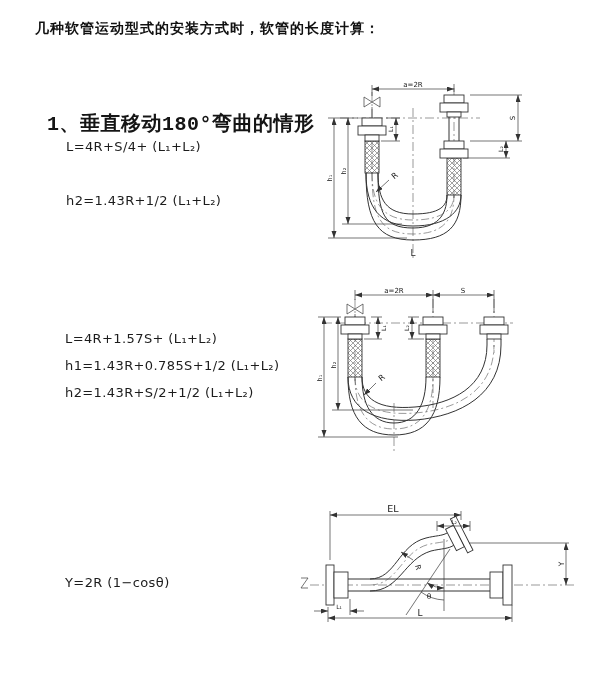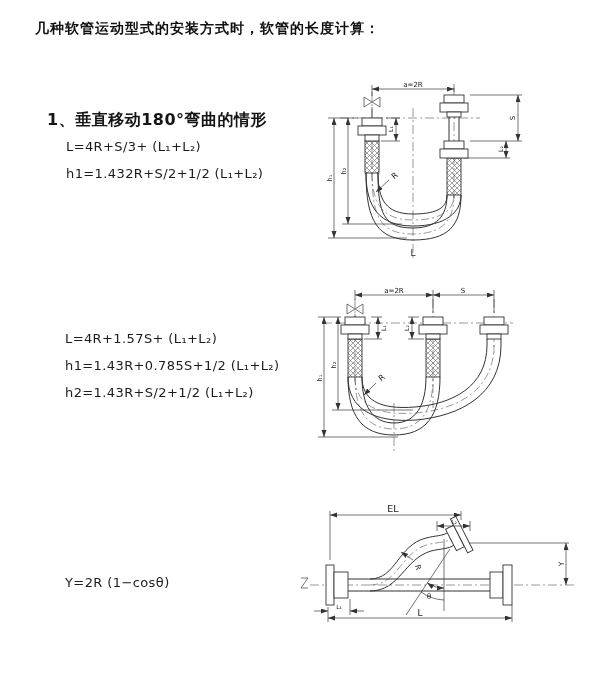--- a/index.html
+++ b/index.html
@@ -1,41 +1,41 @@
 <!DOCTYPE html>
 <html><head>
 <meta charset="utf-8">
 <style>
   html,body{margin:0;padding:0;background:#fff;}
   #page{position:relative;width:600px;height:675px;background:#ffffff;overflow:hidden;
         font-family:"DejaVu Sans",sans-serif;color:#1a1a1a;}
   .title{position:absolute;left:35px;top:20px;font-size:14px;font-weight:bold;
          letter-spacing:1px;color:#111;white-space:pre;}
-  .heading{position:absolute;font-size:16px;font-weight:bold;letter-spacing:.5px;color:#151515;white-space:pre;}
+  .heading{position:absolute;font-size:20px;font-weight:bold;letter-spacing:.5px;color:#151515;white-space:pre;font-family:Liberation Mono, monospace;}
   .formula{position:absolute;font-size:13px;font-weight:500;letter-spacing:.4px;color:#1c1c1c;white-space:pre;}
   svg{position:absolute;overflow:visible;}
   svg text{font-family:"DejaVu Sans",sans-serif;fill:#222;}
   .dim{stroke:#3a3a3a;stroke-width:.7;fill:none;}
   .cl{stroke:#555;stroke-width:.6;fill:none;stroke-dasharray:9 3 2 3;}
   .hose{stroke:#333;stroke-width:1;fill:none;}
   .hosec{stroke:#555;stroke-width:.6;fill:none;stroke-dasharray:8 3 2 3;}
   .fit{stroke:#333;stroke-width:.9;fill:#fff;}
   .braid{stroke:#333;stroke-width:.9;}
   .thin{stroke:#3a3a3a;stroke-width:.7;fill:none;}
 </style>
 </head>
 <body>
 
 <div id="page">
 
   <div class="title">几种软管运动型式的安装方式时，软管的长度计算：</div>
 
   <div class="heading" style="left:47px;top:110px">1、垂直移动180°弯曲的情形</div>
-  <div class="formula" style="left:66px;top:139px">L=4R+S/3+ (L₁+L₂)</div>
-  <div class="formula" style="left:66px;top:166px">h1=1.432R+S/2+1/2 (L₁+L₂)</div>
+  <div class="formula" style="left:66px;top:139px">L=4R+S/4+ (L₁+L₂)</div>
+  <div class="formula" style="left:66px;top:193px">h2=1.43R+1/2 (L₁+L₂)</div>
 
   <div class="formula" style="left:65px;top:331px">L=4R+1.57S+ (L₁+L₂)</div>
   <div class="formula" style="left:65px;top:358px">h1=1.43R+0.785S+1/2 (L₁+L₂)</div>
   <div class="formula" style="left:65px;top:385px">h2=1.43R+S/2+1/2 (L₁+L₂)</div>
 
   <div class="formula" style="left:65px;top:575px">Y=2R (1−cosθ)</div>
 
   <svg style="left:312px;top:78px" width="286" height="185" viewBox="0 0 286 185">
     <defs>
       <marker id="m1" markerWidth="8" markerHeight="6" refX="7" refY="2.5" orient="auto" markerUnits="userSpaceOnUse">

